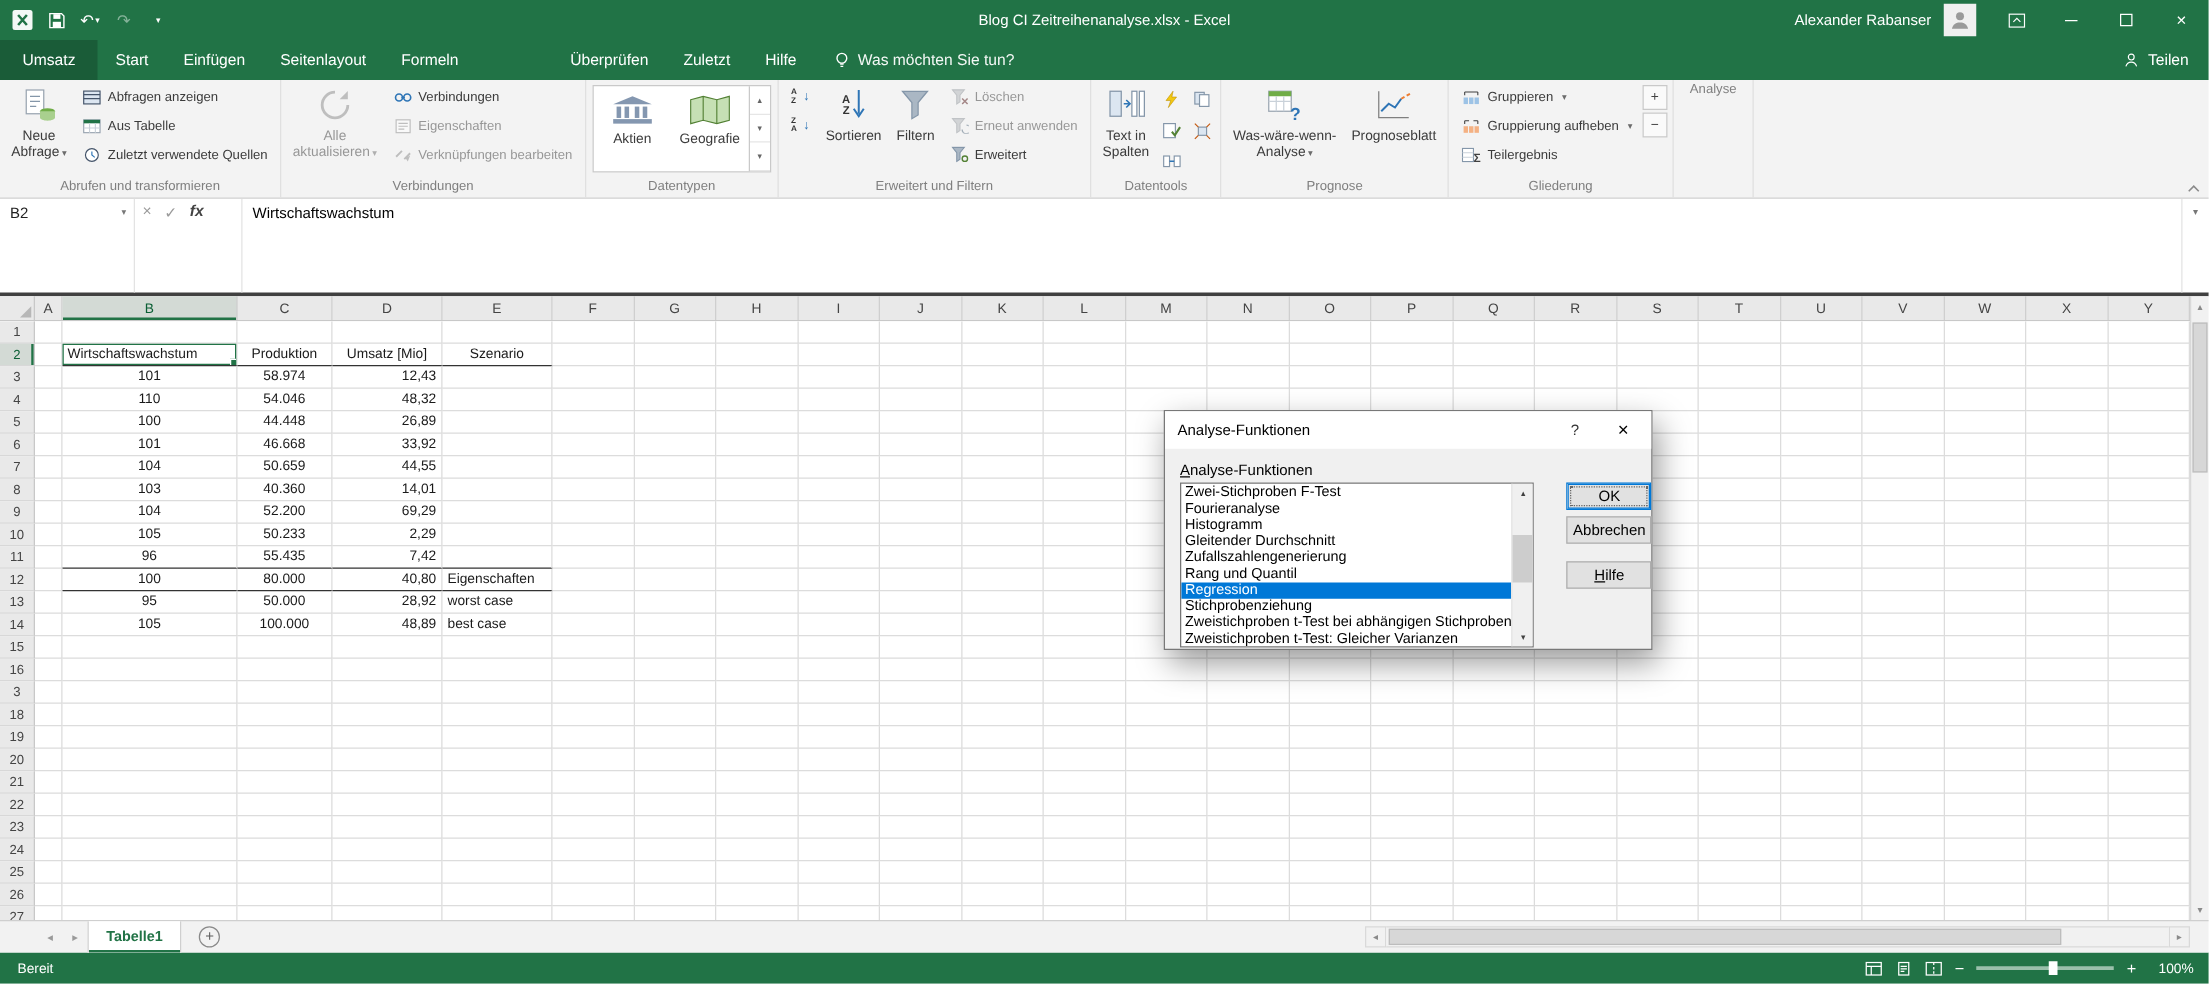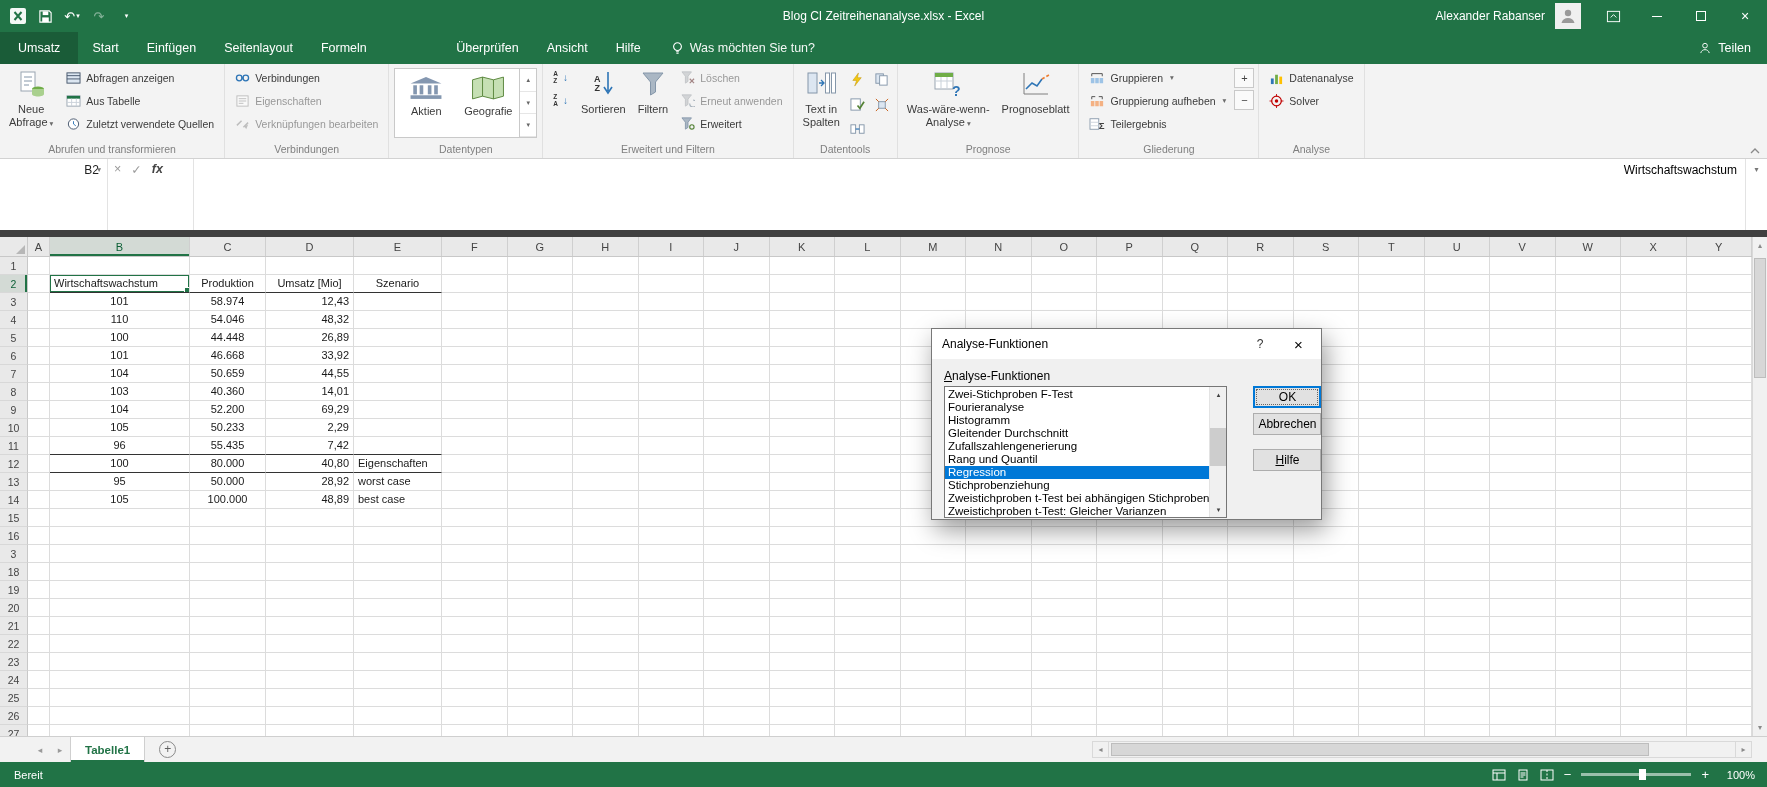--- a/index.html
+++ b/index.html
@@ -43,21 +43,21 @@
   .galarrows span { flex:1; display:flex; align-items:center; justify-content:center; font-size:7px; color:#666; border-bottom:1px solid #e6e6e6; }
   .azmini { display:flex; flex-direction:column; font-size:6.5px; font-weight:bold; color:#333; line-height:6.5px; }
   .azarrow { color:#2e75b6; font-size:10px; }
   .iconsgrid { display:grid; grid-template-columns:24px 24px; grid-auto-rows:25px; align-content:start; padding-top:3px; }
   .gicon { display:flex; align-items:center; justify-content:center; }
   .minicol { display:flex; flex-direction:column; padding-top:3px; }
   .minibox { width:20px; height:20px; border:1px solid #c9c9c9; background:#fafafa; display:flex; align-items:center; justify-content:center; font-size:11px; color:#444; margin:1px; }
   .collapse { position:absolute; right:6px; bottom:2px; }
 
   
-  .fbar { height:78px; background:#fff; border-bottom:7px solid #404040; display:flex;text-align:right; }
+  .fbar { height:78px; background:#fff; border-bottom:3px solid #404040; display:flex; }
   .namebox { width:108px; border-right:1px solid #e3e3e3; position:relative; font-size:12px; color:#222; padding:4px 8px; }
   .nbcaret { position:absolute; right:6px; top:6px; font-size:7.5px; color:#777; }
   .fxbtns { width:86px; border-right:1px solid #e3e3e3; display:flex; align-items:flex-start; padding:3px 6px; gap:10px; }
   .fxb { font-size:12.5px; color:#9a9a9a; }
   .fxb.fx { color:#444; font-style:italic; font-weight:bold; }
   .fcontent { flex:1; font-size:12px; color:#000; padding:4px 8px; }
   .fexpand { width:22px; border-left:1px solid #e3e3e3; display:flex; justify-content:center; padding-top:6px; font-size:8px; color:#777; }
 
   
   .sheetarea { display:flex; height:499px; }
@@ -185,21 +185,21 @@
 </div>
 
 <div class="tabrow">
   <div class="tab file">Umsatz</div>
   <div class="tab">Start</div>
   <div class="tab">Einfügen</div>
   <div class="tab">Seitenlayout</div>
   <div class="tab">Formeln</div>
   <div class="tab active">Daten</div>
   <div class="tab">Überprüfen</div>
-  <div class="tab">Ansicht</div>
+  <div class="tab">Zuletzt</div>
   <div class="tab">Hilfe</div>
   <div class="tellme">
     <svg width="13" height="14" viewBox="0 0 14 15">
         <circle cx="7" cy="6" r="4.2" fill="none" stroke="#fff" stroke-width="1.2"></circle>
         <path d="M5.5 11h3M5.8 13h2.4" stroke="#fff" stroke-width="1.2"></path>
       </svg>
     <span>Was möchten Sie tun?</span>
   </div>
   <div class="share">
     <svg width="14" height="14" viewBox="0 0 18 18">
@@ -248,20 +248,29 @@
             </svg>
           <span>Zuletzt verwendete Quellen</span>
         </div>
       </div>
     </div>
     <div class="glabel">Abrufen und transformieren</div>
   </div>
 
   <div class="rgroup">
     <div class="gcontent">
+      <div class="bigbtn dis">
+        <span class="bic">
+          <svg width="28" height="28" viewBox="0 0 30 30">
+              <path d="M15 4a11 11 0 1 0 11 11" fill="none" stroke="#8a8a8a" stroke-width="2.4"></path>
+              <path d="M26 3v7h-7z" fill="#8a8a8a"></path>
+            </svg>
+        </span>
+        <span><span>Alle</span><br><span>aktualisieren</span><span class="car">▾</span></span>
+      </div>
       <div class="scol">
         <div class="smallbtn">
           <svg width="15" height="14" viewBox="0 0 16 15">
               <circle cx="4.5" cy="7.5" r="3" fill="none" stroke="#2e75b6" stroke-width="1.4"></circle>
               <circle cx="11.5" cy="7.5" r="3" fill="none" stroke="#2e75b6" stroke-width="1.4"></circle>
               <path d="M6.5 7.5h3" stroke="#2e75b6" stroke-width="1.4"></path>
             </svg>
           <span>Verbindungen</span>
         </div>
         <div class="smallbtn dis">
@@ -493,40 +502,20 @@
           </span>
         <span class="minibox">
             <span>−</span>
           </span>
       </div>
     </div>
     <div class="glabel">Gliederung</div>
   </div>
 
   <div class="rgroup">
-    <div class="gcontent">
-      <div class="scol">
-        <div class="smallbtn">
-          <svg width="15" height="14" viewBox="0 0 16 15">
-              <rect x="2" y="8" width="3" height="6" fill="#2e75b6"></rect>
-              <rect x="6.5" y="4" width="3" height="10" fill="#70ad47"></rect>
-              <rect x="11" y="6" width="3" height="8" fill="#ffc000"></rect>
-            </svg>
-          <span>Datenanalyse</span>
-        </div>
-        <div class="smallbtn">
-          <svg width="15" height="14" viewBox="0 0 16 16">
-              <circle cx="8" cy="8" r="5.5" fill="none" stroke="#c00000" stroke-width="1.4"></circle>
-              <circle cx="8" cy="8" r="2" fill="#c00000"></circle>
-              <path d="M8 0v3M8 13v3M0 8h3M13 8h3" stroke="#c00000"></path>
-            </svg>
-          <span>Solver</span>
-        </div>
-      </div>
-    </div>
     <div class="glabel">Analyse</div>
   </div>
 
   <span class="collapse">
     <svg width="12" height="10" viewBox="0 0 12 10">
         <path d="M2 7l4-4 4 4" fill="none" stroke="#8a8a8a" stroke-width="1.3"></path>
       </svg>
   </span>
 </div>
 

